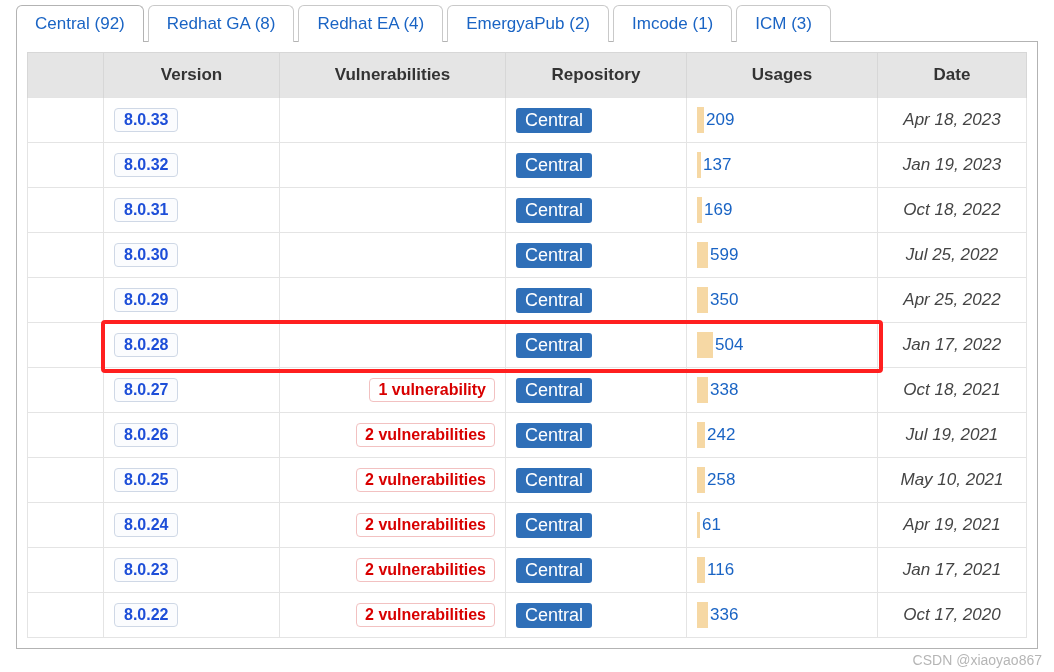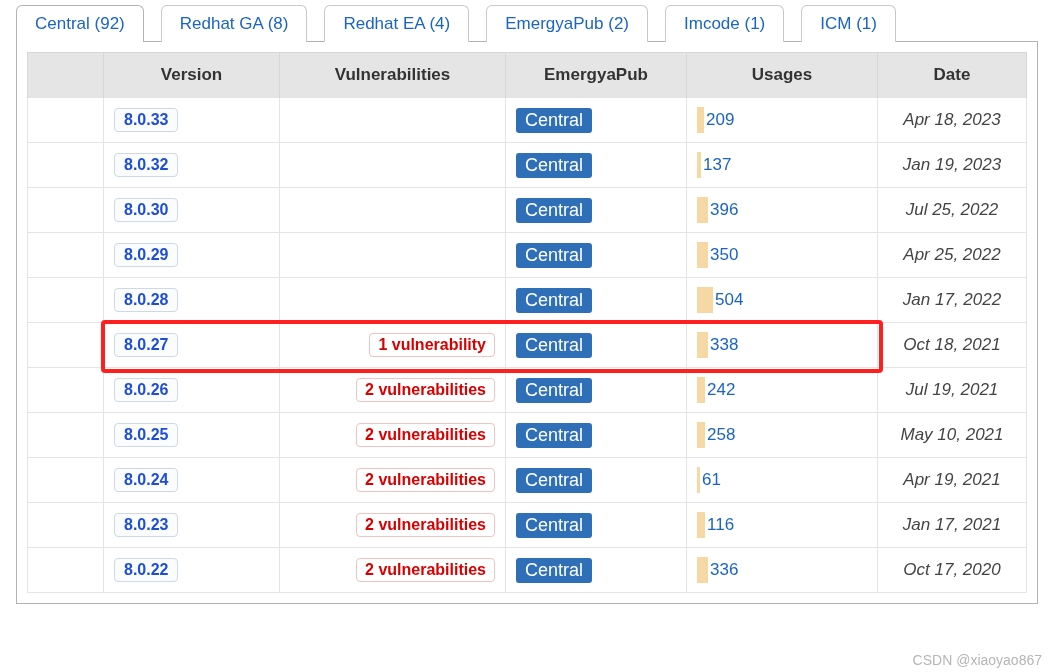--- a/index.html
+++ b/index.html
@@ -13,21 +13,21 @@
     height: 672px;
     overflow: hidden;
   }
   .page {
     padding: 4px 16px 0 16px;
     box-sizing: border-box;
     width: 1054px;
   }
   .tabs-row {
     display: flex;
-    gap: 17px;
+    gap: 4px;
     align-items: flex-end;
     position: relative;
   }
   .tab {
     border: 1px solid #c9c9c9;
     border-bottom: none;
     border-top-left-radius: 6px;
     border-top-right-radius: 6px;
     background: #ffffff;
     padding: 8px 18px 8px 18px;
@@ -155,30 +155,30 @@
 </head>
 <body>
 
 <div class="page">
   <div class="tabs-row" id="tabs-row">
       <div class="tab active">Central (92)</div>
       <div class="tab inactive">Redhat GA (8)</div>
       <div class="tab inactive">Redhat EA (4)</div>
       <div class="tab inactive">EmergyaPub (2)</div>
       <div class="tab inactive">Imcode (1)</div>
-      <div class="tab inactive">ICM (1)</div>
+      <div class="tab inactive">ICM (3)</div>
     </div>
   <div class="panel">
     <table class="versions">
       <thead>
         <tr>
           <th></th>
           <th>Version</th>
           <th>Vulnerabilities</th>
-          <th>EmergyaPub</th>
+          <th>Repository</th>
           <th>Usages</th>
           <th>Date</th>
         </tr>
       </thead>
       <tbody id="version-tbody">
           <tr>
             <td class="col-blank"></td>
             <td class="col-version"><span class="version-badge">8.0.33</span></td>
             <td class="col-vuln"></td>
             <td class="col-repo"><span class="repo-badge">Central</span></td>
@@ -198,27 +198,40 @@
             <td class="col-usages">
               <span class="usage-wrap">
                 <span class="usage-bar" style="width: 4px;"></span>
                 <span class="usage-link">137</span>
               </span>
             </td>
             <td class="col-date">Jan 19, 2023</td>
           </tr>
           <tr>
             <td class="col-blank"></td>
+            <td class="col-version"><span class="version-badge">8.0.31</span></td>
+            <td class="col-vuln"></td>
+            <td class="col-repo"><span class="repo-badge">Central</span></td>
+            <td class="col-usages">
+              <span class="usage-wrap">
+                <span class="usage-bar" style="width: 5px;"></span>
+                <span class="usage-link">169</span>
+              </span>
+            </td>
+            <td class="col-date">Oct 18, 2022</td>
+          </tr>
+          <tr>
+            <td class="col-blank"></td>
             <td class="col-version"><span class="version-badge">8.0.30</span></td>
             <td class="col-vuln"></td>
             <td class="col-repo"><span class="repo-badge">Central</span></td>
             <td class="col-usages">
               <span class="usage-wrap">
                 <span class="usage-bar" style="width: 11px;"></span>
-                <span class="usage-link">396</span>
+                <span class="usage-link">599</span>
               </span>
             </td>
             <td class="col-date">Jul 25, 2022</td>
           </tr>
           <tr>
             <td class="col-blank"></td>
             <td class="col-version"><span class="version-badge">8.0.29</span></td>
             <td class="col-vuln"></td>
             <td class="col-repo"><span class="repo-badge">Central</span></td>
             <td class="col-usages">

